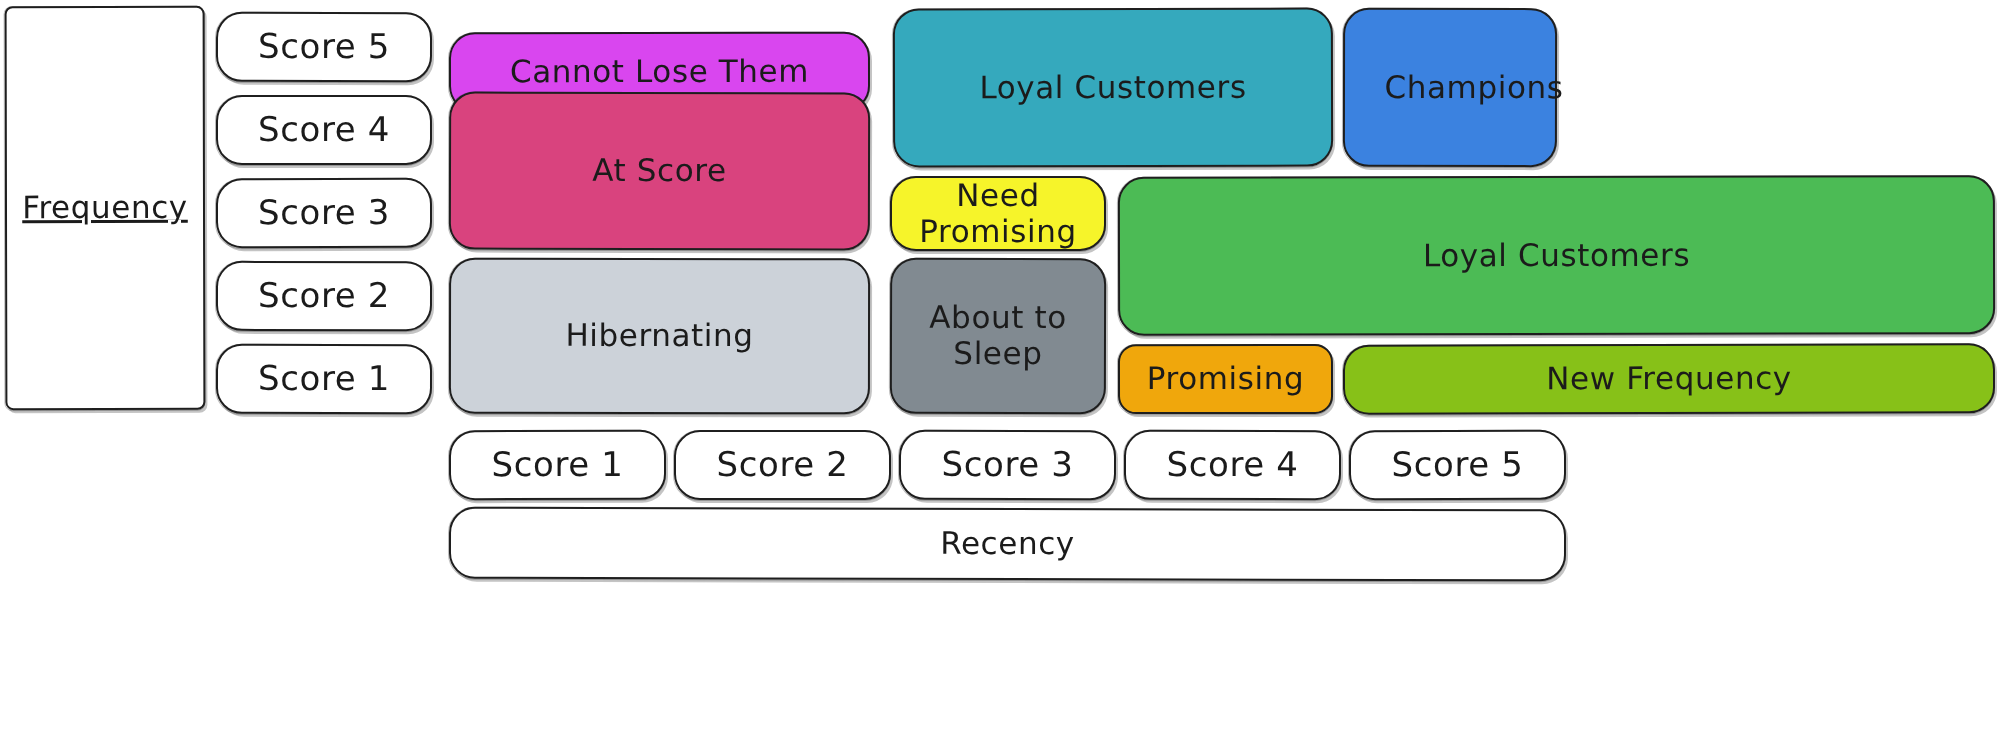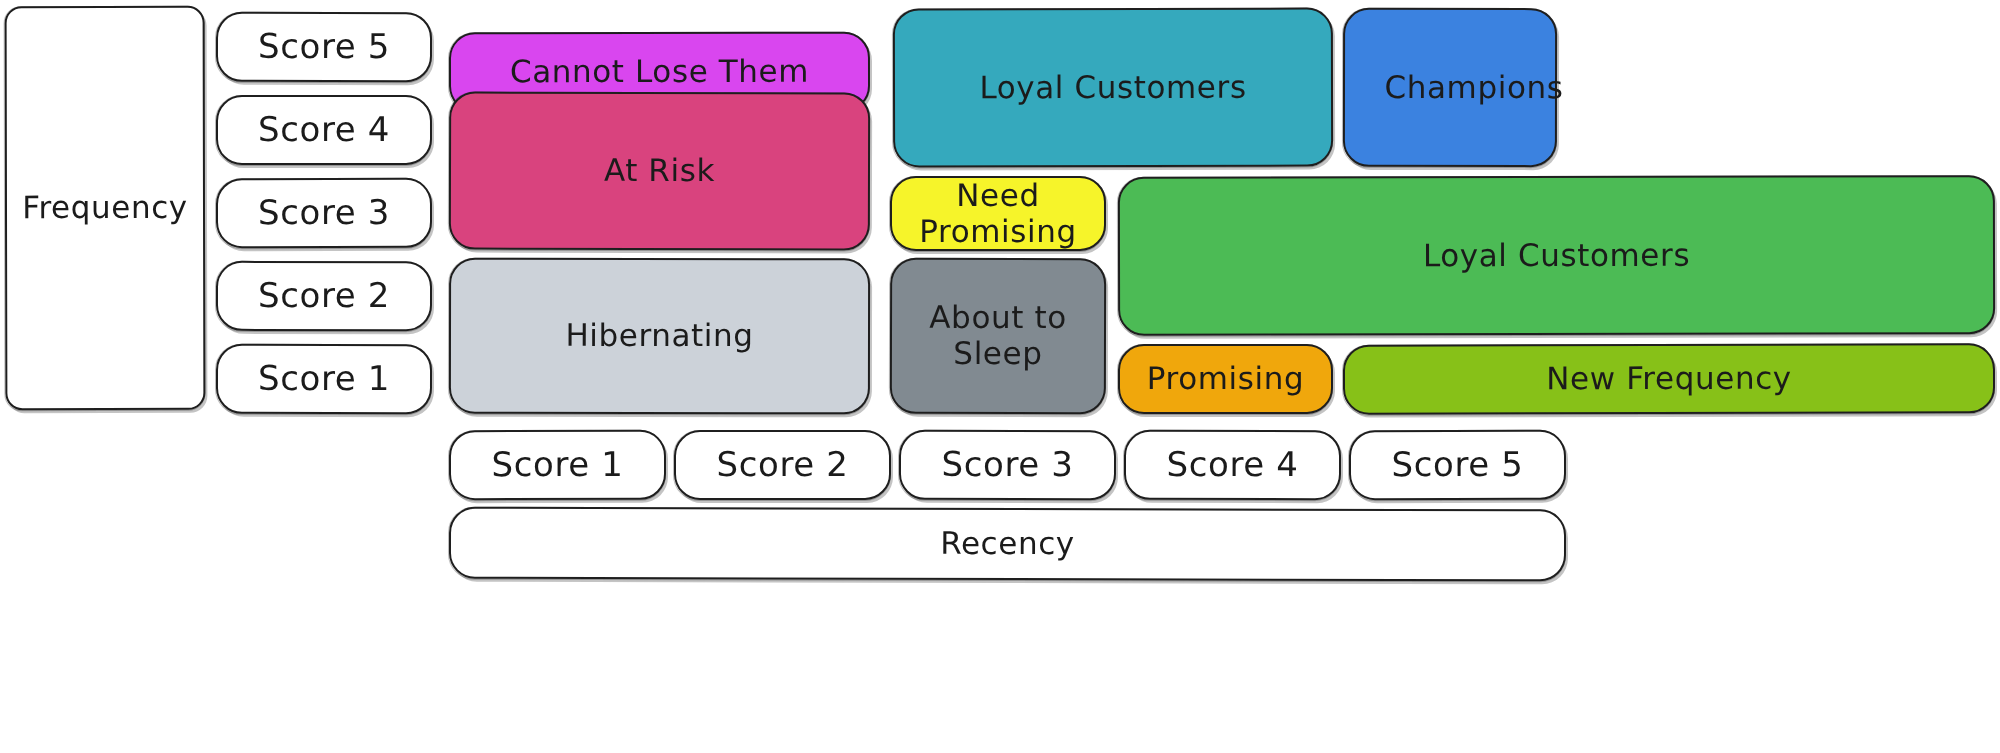--- a/index.html
+++ b/index.html
@@ -26,21 +26,21 @@
     color:#1b1b1b;
     font-size:30px;
     letter-spacing:.6px;
     line-height:1.15;
     box-shadow:2px 3px 0 rgba(60,60,60,.30);
     font-family:"DejaVu Sans", sans-serif;
     user-select:none;
   }
   .box .lbl{display:block;padding:0 10px;}
   .plain{background:#ffffff;}
-  .tall{border-radius:17px;}
+  .tall{border-radius:8px;text-decoration:underline;}
 
   
   .j1{transform:rotate(-0.12deg);}
   .j2{transform:rotate(0.14deg);}
   .j3{transform:rotate(-0.08deg);}
   .j4{transform:rotate(0.09deg);}
 
   
   .box::after{
     content:"";
@@ -86,40 +86,40 @@
 
   <div class="box seg j1" style="left:893px;top:8px;width:440px;height:159px;background:#35a9bd;">
     <span class="lbl">Loyal Customers</span>
   </div>
 
   <div class="box seg j4" style="left:1343px;top:8px;width:214px;height:159px;background:#3b82e0;padding-left:48px;">
     <span class="lbl">Champions</span>
   </div>
 
   <div class="box seg j2" style="left:449px;top:92px;width:421px;height:158px;background:#d9437e;">
-    <span class="lbl">At Risk</span>
+    <span class="lbl">At Score</span>
   </div>
 
   <div class="box seg j3" style="left:890px;top:176px;width:216px;height:75px;background:#f6f42a;">
     <span class="lbl">Need Promising</span>
   </div>
 
   <div class="box seg j1" style="left:1118px;top:176px;width:877px;height:159px;background:#4cbb55;">
     <span class="lbl">Loyal Customers</span>
   </div>
 
   <div class="box seg j4" style="left:449px;top:258px;width:421px;height:156px;background:#ccd2d9;">
     <span class="lbl">Hibernating</span>
   </div>
 
   <div class="box seg j2" style="left:890px;top:258px;width:216px;height:156px;background:#818a91;">
     <span class="lbl">About to Sleep</span>
   </div>
 
-  <div class="box seg j3" style="left:1118px;top:344px;width:215px;height:70px;background:#f0a70c;">
+  <div class="box seg j3" style="left:1118px;top:344px;width:215px;height:70px;background:#f0a70c;border-radius:18px;">
     <span class="lbl">Promising</span>
   </div>
 
   <div class="box seg j1" style="left:1343px;top:344px;width:652px;height:70px;background:#87c118;">
     <span class="lbl">New Frequency</span>
   </div>
 
   <div class="box plain j1" style="left:449px;top:430px;width:217px;height:70px;">
     <span class="lbl score-label">Score 1</span>
   </div>

